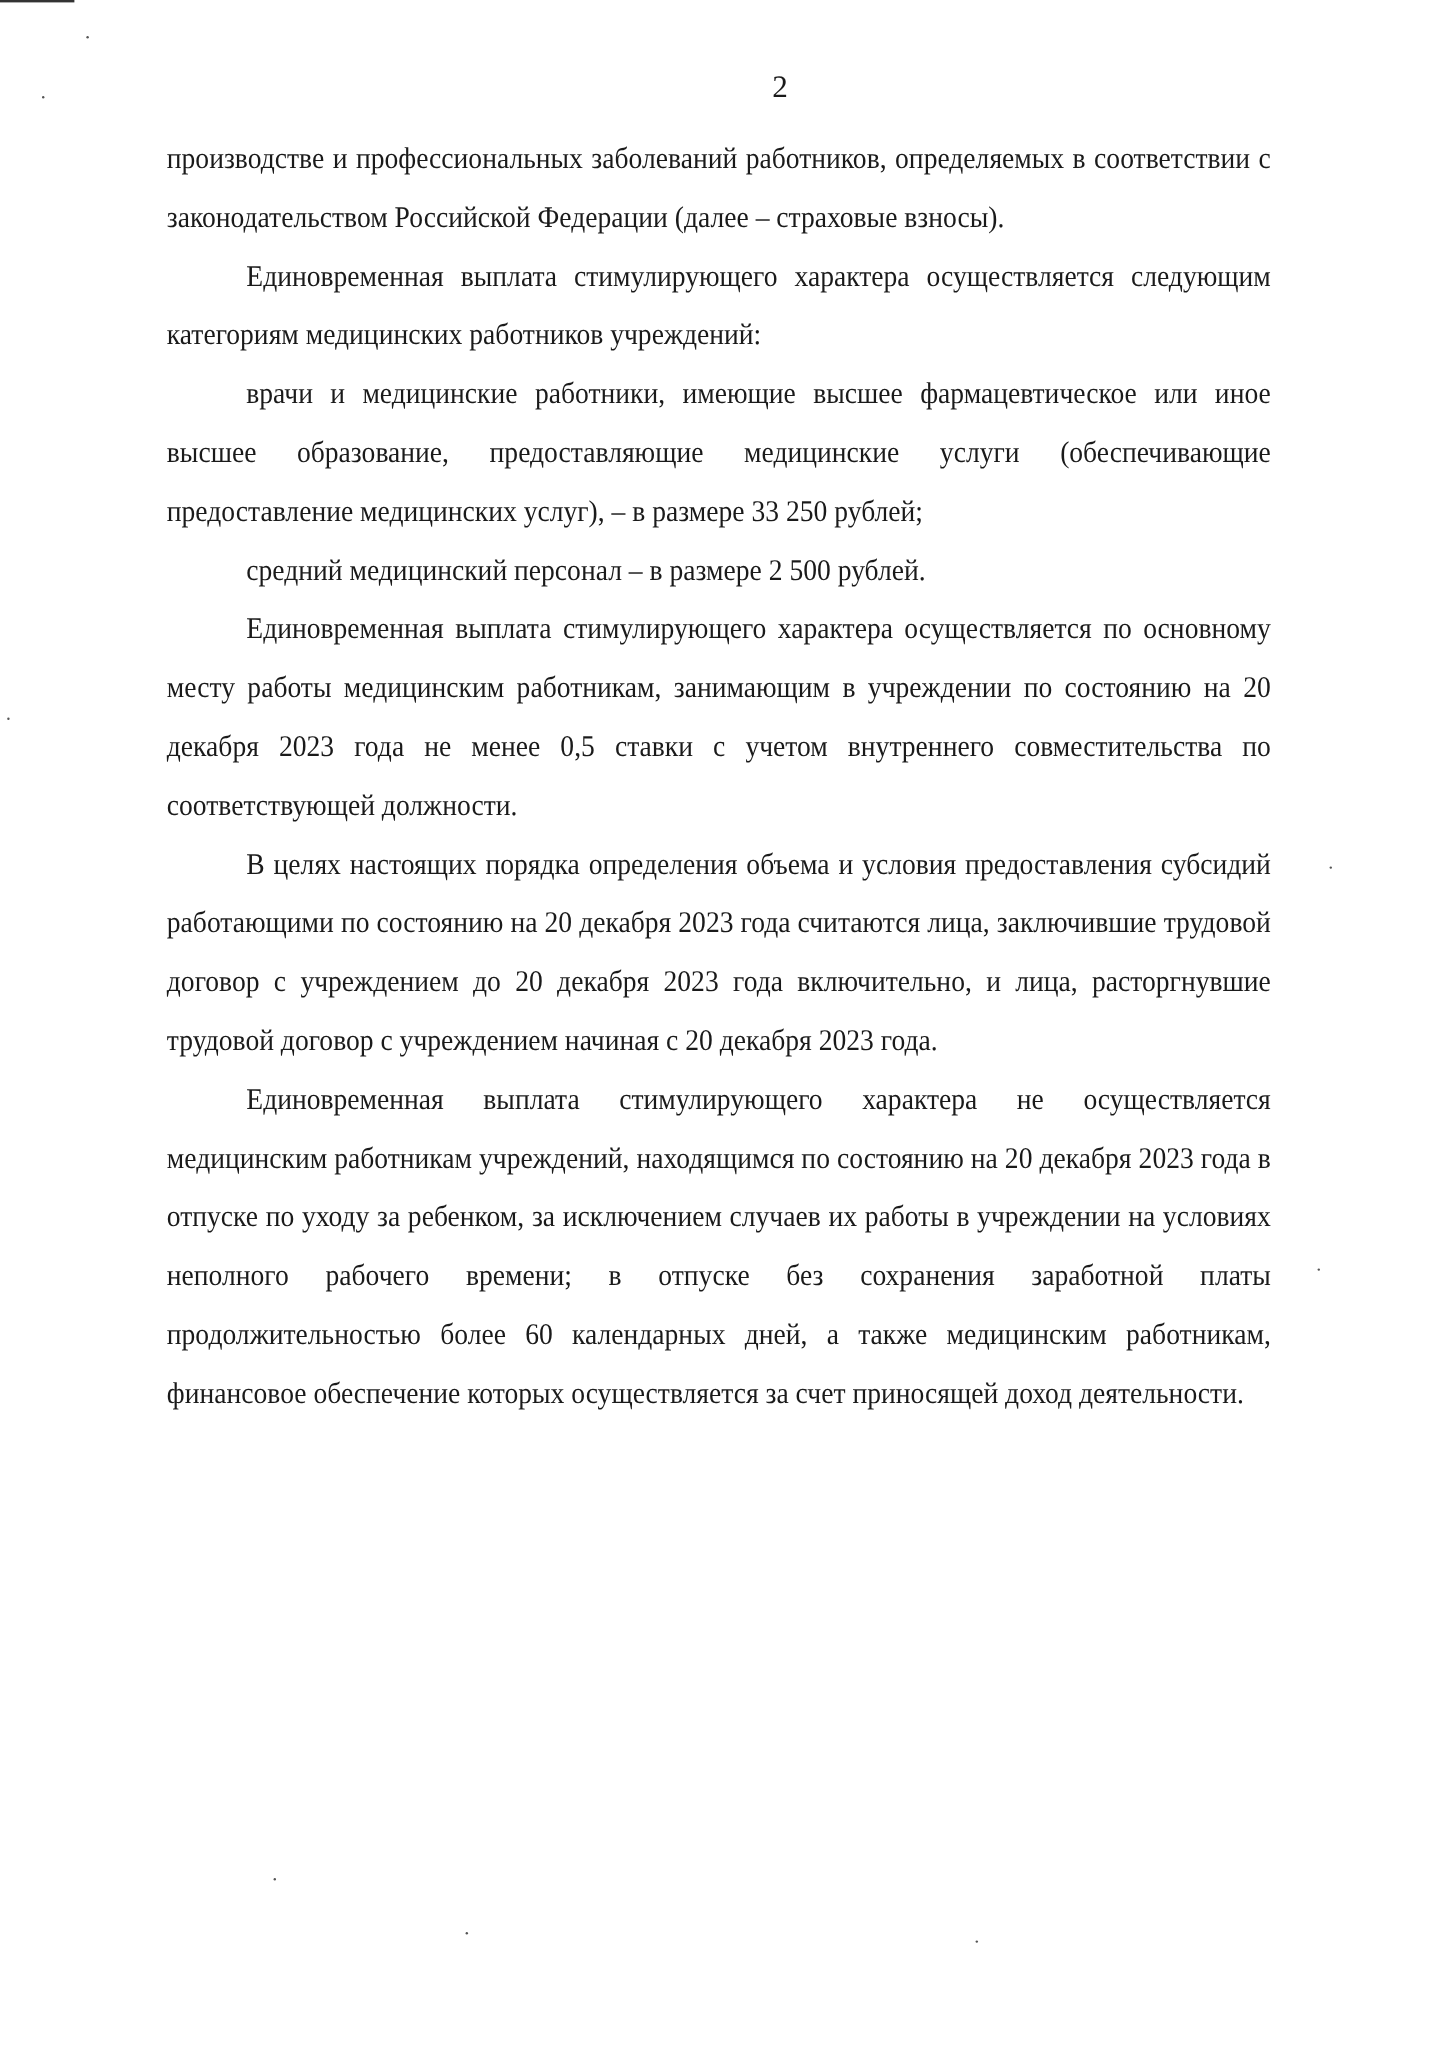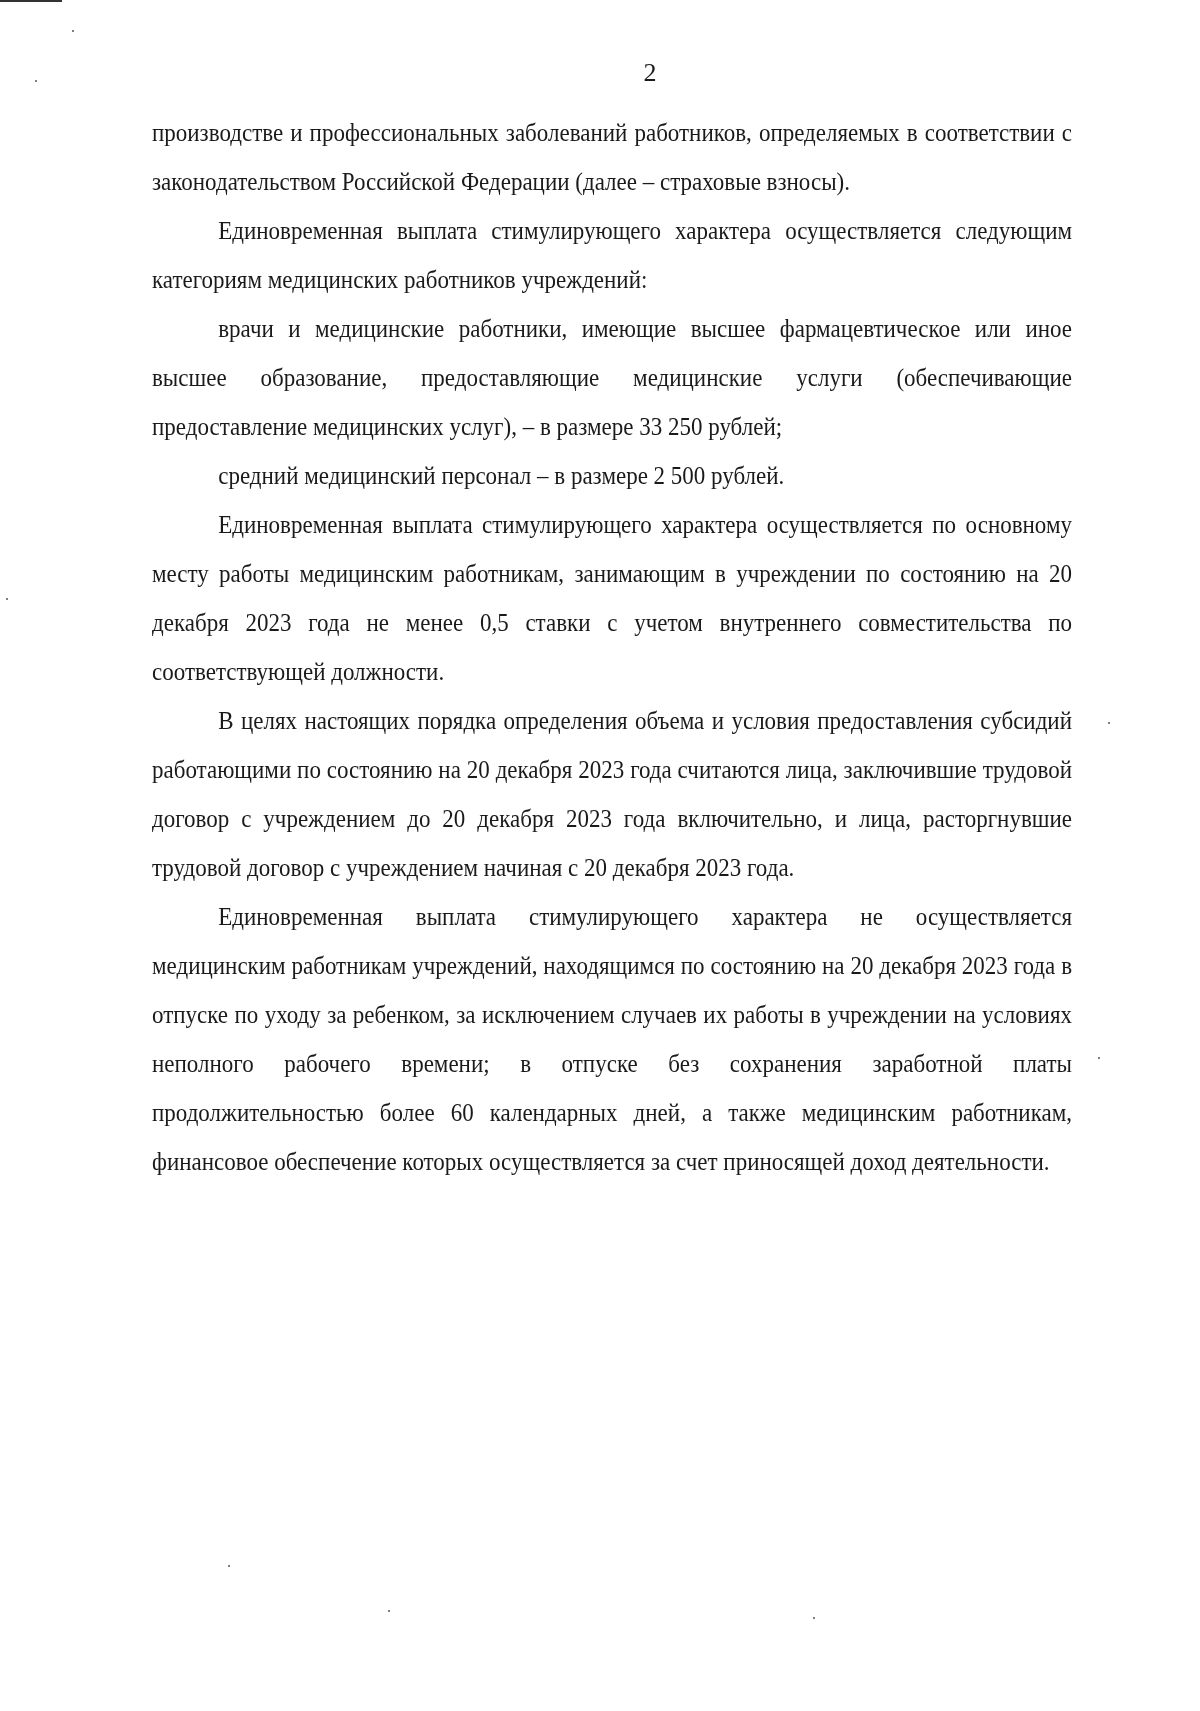--- a/index.html
+++ b/index.html
@@ -2,21 +2,21 @@
 <html><head>
 <meta charset="utf-8">
 <style>
   html, body { margin:0; padding:0; background:#ffffff; }
   body { width:1200px; height:1711px; position:relative; overflow:hidden;
          font-family:"Liberation Serif", serif; color:#1a1a1a; }
   .scan-mark { position:absolute; left:0; top:0; width:62px; height:2px; background:#333; }
   .speck { position:absolute; width:2px; height:2px; background:#555; border-radius:50%; }
   .page-number { position:absolute; top:58px; left:0; width:1200px; text-align:center;
                  font-size:26px; padding-left:100px; box-sizing:border-box; }
-  .content { position:absolute; left:152px; top:108px; width:920px; }
+  .content { position:absolute; left:139px; top:108px; width:920px; }
   .para { margin:0; font-size:25px; line-height:49px; text-align:justify;
           transform:scaleX(0.92); transform-origin:left top; width:1000px;
           text-align-last:auto; }
   .indent { text-indent:72px; }
 </style>
 </head>
 <body>
 
 <div class="scan-mark"></div>
 <div class="speck" style="left:72px;top:30px"></div>

